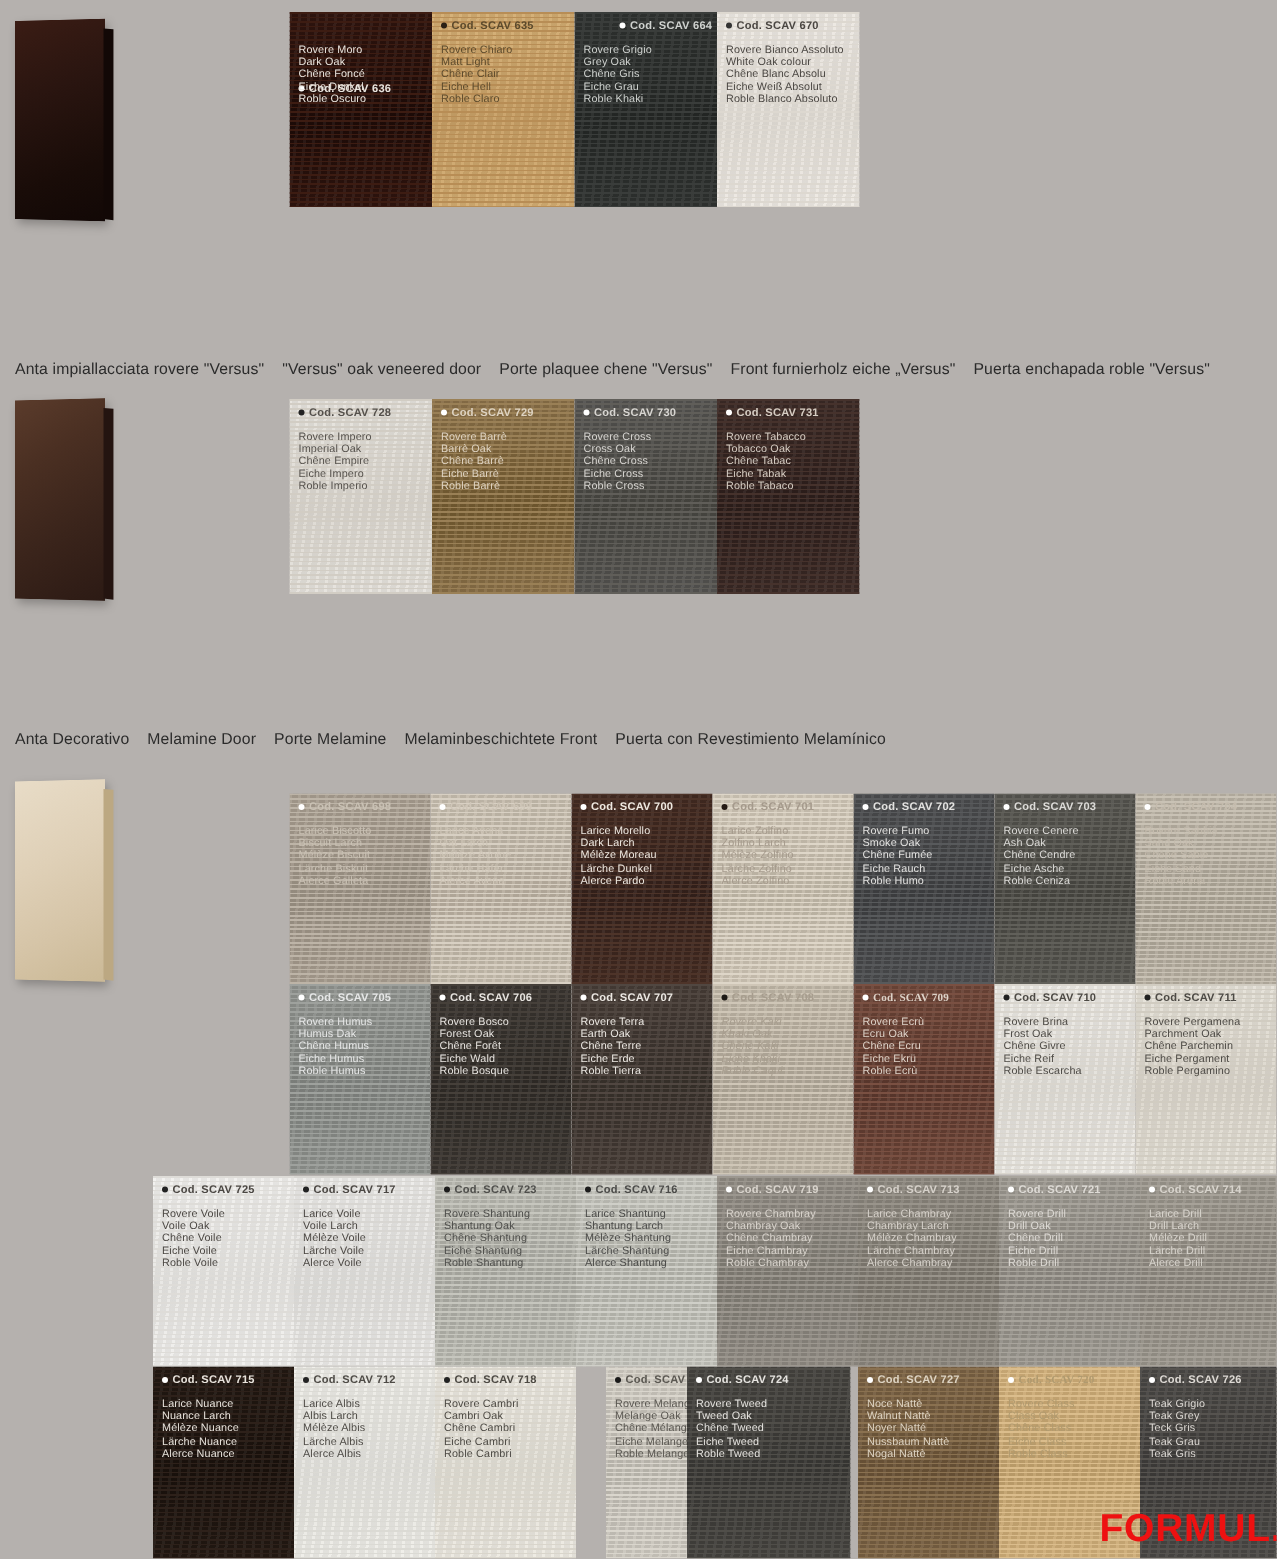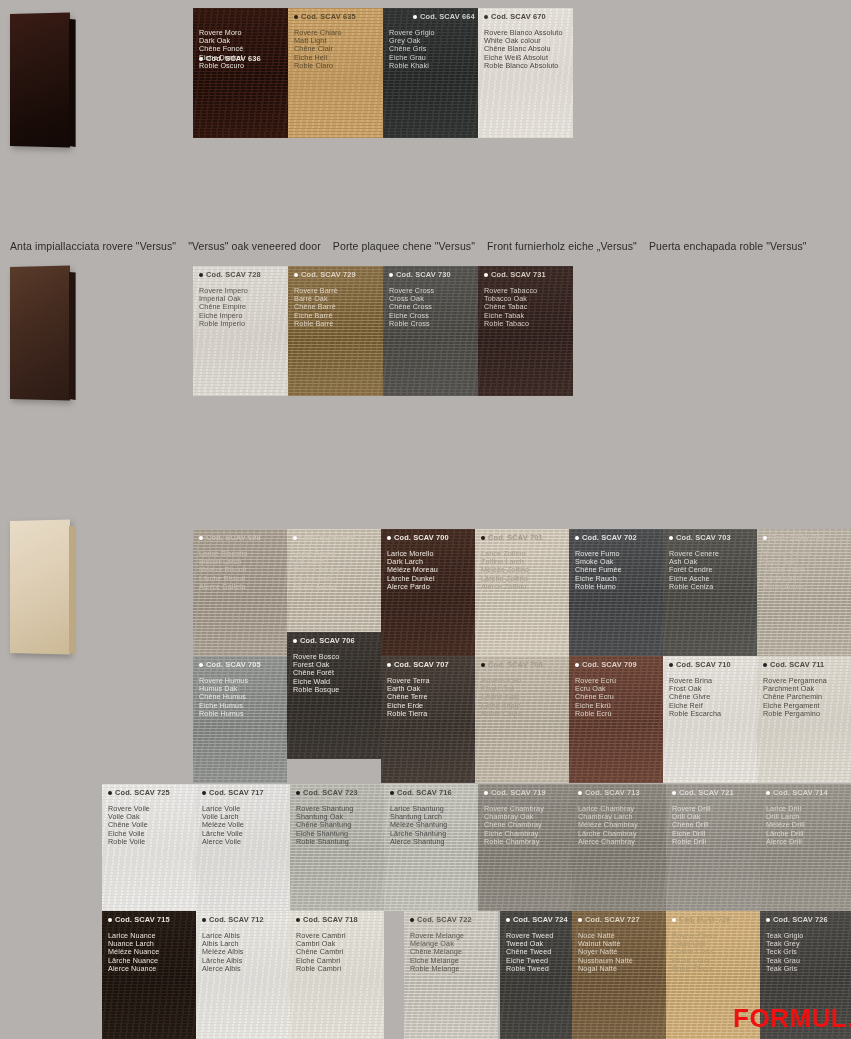--- a/index.html
+++ b/index.html
@@ -73,20 +73,23 @@
 
   <div class="caption" style="top:240px;">
     <span>Anta impiallacciata rovere "Versus"</span><span>"Versus" oak veneered door</span><span>Porte plaquee chene "Versus"</span><span>Front furnierholz eiche „Versus"</span><span>Puerta enchapada roble "Versus"</span>
   </div>
 
   <div class="door" style="left:10px;top:267px;width:62px;height:132px;">
     <div class="face" style="background:linear-gradient(150deg,#5a3b2b 0%,#4a2f22 30%,#3a241b 65%,#2c1a14 100%);"></div>
     <div class="edge" style="background:#241410;"></div>
   </div>
 
+  <div class="caption" style="top:487px;">
+    <span>Anta Decorativo</span><span>Melamine Door</span><span>Porte Melamine</span><span>Melaminbeschichtete Front</span><span>Puerta con Revestimiento Melamínico</span>
+  </div>
 
   <div class="door" style="left:10px;top:521px;width:62px;height:132px;">
     <div class="face" style="background:linear-gradient(155deg,#e8dcc7 0%,#dfd0b7 40%,#d6c5a8 70%,#cbb996 100%);"></div>
     <div class="edge" style="background:#bca882;"></div>
   </div>
 
 
   <div id="swatch-grid">
       <div class="tile" style="left: 193px; top: 8px; width: 95px; height: 130px;">
         <div class="grain" style="background: repeating-linear-gradient(0deg, rgb(61, 28, 18) 0px, rgb(61, 28, 18) 1px, rgba(0, 0, 0, 0) 1px, rgba(0, 0, 0, 0) 3px), repeating-linear-gradient(96deg, rgba(255, 255, 255, 0.05) 0px, rgba(255, 255, 255, 0.05) 2px, rgba(0, 0, 0, 0.05) 2px, rgba(0, 0, 0, 0.05) 6px), linear-gradient(175deg, rgb(48, 21, 15) 0%, rgb(29, 11, 7) 55%, rgb(48, 21, 15) 100%);"></div>
@@ -272,21 +275,21 @@
       </div>
       <div class="tile" style="left: 663px; top: 529px; width: 94px; height: 127px;">
         <div class="grain" style="background: repeating-linear-gradient(0deg, rgb(97, 96, 90) 0px, rgb(97, 96, 90) 1px, rgba(0, 0, 0, 0) 1px, rgba(0, 0, 0, 0) 3px), repeating-linear-gradient(96deg, rgba(255, 255, 255, 0.05) 0px, rgba(255, 255, 255, 0.05) 2px, rgba(0, 0, 0, 0.05) 2px, rgba(0, 0, 0, 0.05) 6px), linear-gradient(175deg, rgb(85, 84, 79) 0%, rgb(71, 70, 64) 55%, rgb(85, 84, 79) 100%);"></div>
         <div class="code" style="color: rgb(220, 219, 216);">
           <span class="dot" style="background: rgb(255, 255, 255);"></span>
           <span>Cod. SCAV 703</span>
         </div>
         <div class="names" style="color: rgb(220, 219, 216);">
           <div>Rovere Cenere</div>
           <div>Ash Oak</div>
-          <div>Forêt Cendre</div>
+          <div>Chêne Cendre</div>
           <div>Eiche Asche</div>
           <div>Roble Ceniza</div>
         </div>
       </div>
       <div class="tile" style="left: 757px; top: 529px; width: 94px; height: 144px;">
         <div class="grain" style="background: repeating-linear-gradient(0deg, rgb(201, 194, 181) 0px, rgb(201, 194, 181) 1px, rgba(0, 0, 0, 0) 1px, rgba(0, 0, 0, 0) 3px), repeating-linear-gradient(96deg, rgba(255, 255, 255, 0.05) 0px, rgba(255, 255, 255, 0.05) 2px, rgba(0, 0, 0, 0.05) 2px, rgba(0, 0, 0, 0.05) 6px), linear-gradient(175deg, rgb(185, 178, 164) 0%, rgb(170, 162, 148) 55%, rgb(185, 178, 164) 100%);"></div>
         <div class="code" style="color: rgb(197, 188, 174);">
           <span class="dot" style="background: rgb(255, 255, 255);"></span>
           <span>Cod. SCAV 704</span>
         </div>
@@ -305,21 +308,21 @@
           <span>Cod. SCAV 705</span>
         </div>
         <div class="names" style="color: rgb(230, 231, 231);">
           <div>Rovere Humus</div>
           <div>Humus Dak</div>
           <div>Chêne Humus</div>
           <div>Eiche Humus</div>
           <div>Roble Humus</div>
         </div>
       </div>
-      <div class="tile" style="left: 287px; top: 632px; width: 94px; height: 127px;">
+      <div class="tile" style="left: 287px; top: 656px; width: 94px; height: 127px;">
         <div class="grain" style="background: repeating-linear-gradient(0deg, rgb(70, 64, 58) 0px, rgb(70, 64, 58) 1px, rgba(0, 0, 0, 0) 1px, rgba(0, 0, 0, 0) 3px), repeating-linear-gradient(96deg, rgba(255, 255, 255, 0.05) 0px, rgba(255, 255, 255, 0.05) 2px, rgba(0, 0, 0, 0.05) 2px, rgba(0, 0, 0, 0.05) 6px), linear-gradient(175deg, rgb(59, 54, 49) 0%, rgb(46, 42, 38) 55%, rgb(59, 54, 49) 100%);"></div>
         <div class="code" style="color: rgb(230, 227, 223);">
           <span class="dot" style="background: rgb(255, 255, 255);"></span>
           <span>Cod. SCAV 706</span>
         </div>
         <div class="names" style="color: rgb(230, 227, 223);">
           <div>Rovere Bosco</div>
           <div>Forest Oak</div>
           <div>Chêne Forêt</div>
           <div>Eiche Wald</div>
@@ -349,21 +352,21 @@
         <div class="names" style="color: rgb(167, 157, 142); font-style: italic;">
           <div>Rovere Kaki</div>
           <div>Khaki Oak</div>
           <div>Chêne Kaki</div>
           <div>Eiche Khaki</div>
           <div>Roble Caqui</div>
         </div>
       </div>
       <div class="tile" style="left: 569px; top: 656px; width: 94px; height: 127px;">
         <div class="grain" style="background: repeating-linear-gradient(0deg, rgb(122, 80, 66) 0px, rgb(122, 80, 66) 1px, rgba(0, 0, 0, 0) 1px, rgba(0, 0, 0, 0) 3px), repeating-linear-gradient(96deg, rgba(255, 255, 255, 0.05) 0px, rgba(255, 255, 255, 0.05) 2px, rgba(0, 0, 0, 0.05) 2px, rgba(0, 0, 0, 0.05) 6px), linear-gradient(175deg, rgb(108, 69, 56) 0%, rgb(90, 55, 44) 55%, rgb(108, 69, 56) 100%);"></div>
-        <div class="code" style="color: rgb(221, 210, 200);">
+        <div class="code" style="color: rgb(221, 210, 200); font-family: Liberation Serif, serif;">
           <span class="dot" style="background: rgb(255, 255, 255);"></span>
           <span>Cod. SCAV 709</span>
         </div>
         <div class="names" style="color: rgb(221, 210, 200);">
           <div>Rovere Ecrù</div>
           <div>Ecru Oak</div>
           <div>Chêne Ecru</div>
           <div>Eiche Ekrü</div>
           <div>Roble Ecrù</div>
         </div>
@@ -557,21 +560,21 @@
           <span>Cod. SCAV 722</span>
         </div>
         <div class="names" style="color: rgb(90, 87, 81);">
           <div>Rovere Melange</div>
           <div>Melange Oak</div>
           <div>Chêne Mélange</div>
           <div>Eiche Melange</div>
           <div>Roble Melange</div>
         </div>
       </div>
-      <div class="tile" style="left: 500px; top: 911px; width: 94px; height: 128px;">
+      <div class="tile" style="left: 458px; top: 911px; width: 109px; height: 128px;">
         <div class="grain" style="background: repeating-linear-gradient(0deg, rgb(80, 78, 73) 0px, rgb(80, 78, 73) 1px, rgba(0, 0, 0, 0) 1px, rgba(0, 0, 0, 0) 3px), repeating-linear-gradient(96deg, rgba(255, 255, 255, 0.05) 0px, rgba(255, 255, 255, 0.05) 2px, rgba(0, 0, 0, 0.05) 2px, rgba(0, 0, 0, 0.05) 6px), linear-gradient(175deg, rgb(69, 67, 63) 0%, rgb(56, 55, 52) 55%, rgb(69, 67, 63) 100%);"></div>
         <div class="code" style="color: rgb(230, 228, 224);">
           <span class="dot" style="background: rgb(255, 255, 255);"></span>
           <span>Cod. SCAV 724</span>
         </div>
         <div class="names" style="color: rgb(230, 228, 224);">
           <div>Rovere Tweed</div>
           <div>Tweed Oak</div>
           <div>Chêne Tweed</div>
           <div>Eiche Tweed</div>

